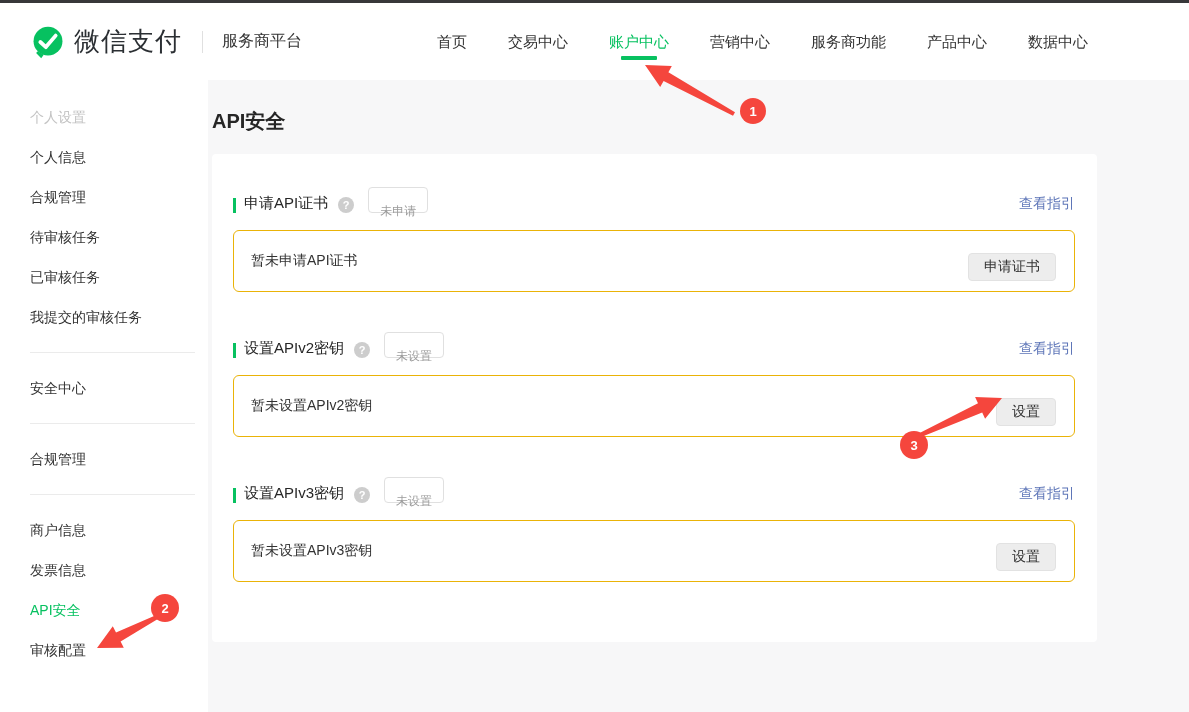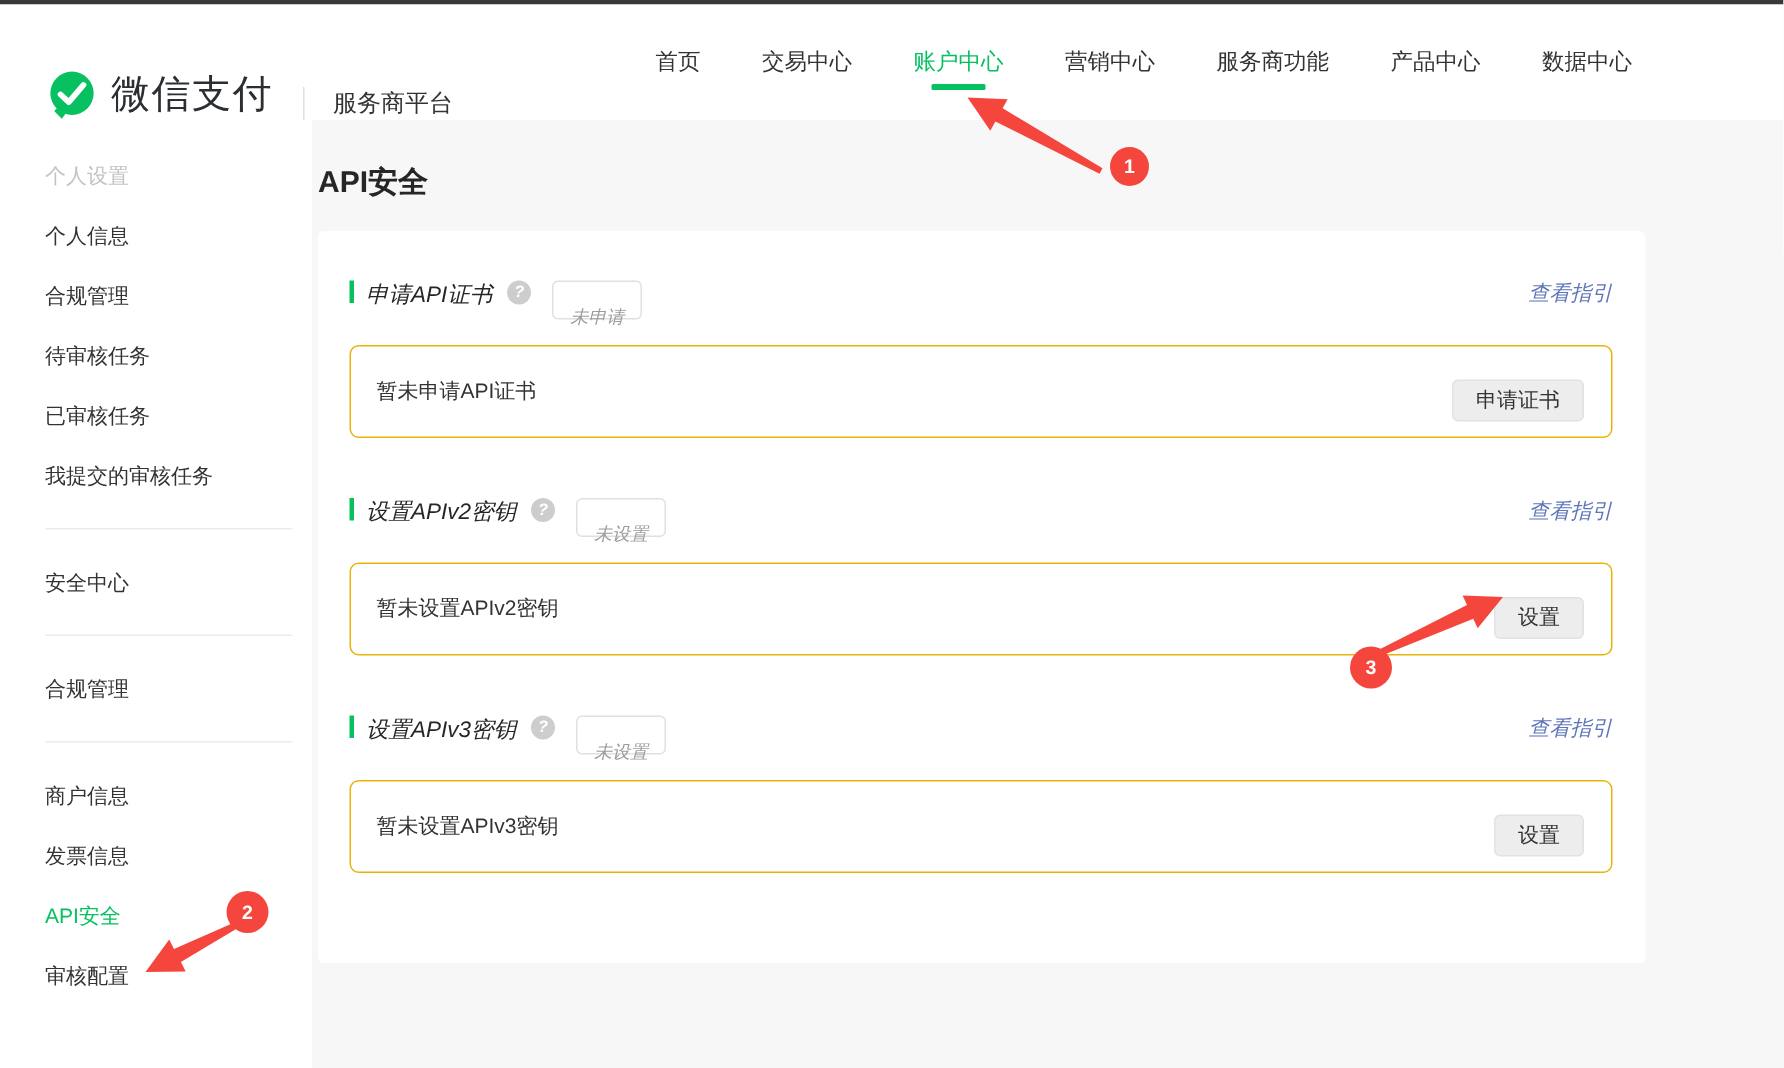--- a/index.html
+++ b/index.html
@@ -5,21 +5,21 @@
   * { margin:0; padding:0; box-sizing:border-box; }
   html,body { width:1189px; height:712px; }
   body {
     font-family:"Liberation Sans","DejaVu Sans",sans-serif;
     background:#f7f7f8; color:#333; overflow:hidden; position:relative;
   }
   .top-strip { height:3px; background:#38383a; width:100%; }
 
   
   .header { position:relative; height:77px; background:#fff; }
-  .brand-wrap { position:absolute; left:31px; top:0; height:77px; display:flex; align-items:flex-end; }
+  .brand-wrap { position:absolute; left:31px; top:0; height:77px; display:flex; align-items:center; }
   .logo-svg { width:34px; height:34px; display:block; }
   .brand-text { margin-left:9px; font-size:26px; font-weight:500; color:#2b2f33; letter-spacing:1px; }
   .brand-divider { width:1px; height:22px; background:#e0e0e0; margin:0 19px 0 20px; }
   .platform-text { font-size:16px; color:#333; }
   .main-nav { position:absolute; left:437px; top:0; height:77px; display:flex; gap:41px; align-items:center; font-size:15px; }
   .nav-item { position:relative; color:#333; cursor:pointer; height:77px; line-height:77px; white-space:nowrap; }
   .nav-item.active { color:#07c160; }
   .nav-item.active::after {
     content:""; position:absolute; left:50%; transform:translateX(-50%);
     bottom:20px; width:36px; height:4px; background:#07c160; border-radius:1px;
@@ -32,21 +32,21 @@
   .side-header { color:#c3c3c3; cursor:default; }
   .side-item.active { color:#07c160; }
   .side-divider { border:0; border-top:1px solid #ebebeb; margin:15px 0 15px 30px; width:165px; }
 
   .main { flex:1; padding:28px 0 0 4px; }
   .page-title { font-size:20px; color:#262626; }
   .card { margin-top:19px; width:885px; background:#fff; border-radius:4px; padding:33px 22px 60px 21px; }
 
   .section { margin-bottom:40px; }
   .section:last-child { margin-bottom:0; }
-  .section-head { display:flex; align-items:flex-start; height:26px;font-style:italic; }
+  .section-head { display:flex; align-items:flex-end; height:26px; }
   .green-bar { width:3px; height:15px; background:#07c160; margin-right:8px; flex:none; }
   .section-title { font-size:15px; font-weight:500; color:#262626; }
   .help-icon { margin-left:10px; width:16px; height:16px; border-radius:50%; background:#cdcdcd; color:#fff;
     font-size:11px; font-weight:bold; line-height:16px; text-align:center; cursor:pointer; flex:none; }
   .status-badge { margin-left:14px; height:24px; line-height:22px; border:1px solid #e0e0e0; border-radius:4px;
     padding:12px 11px; font-size:12px; color:#9c9c9c; background:#fff; }
   .guide-link { margin-left:auto; font-size:14px; color:#5e76b8; cursor:pointer; text-decoration:none; }
   .empty-box { margin-top:17px; height:62px; border:1px solid #eab308; border-radius:6px;
     display:flex; align-items:center; padding:0 18px 0 17px; background:#fff; }
   .empty-text { font-size:14px; color:#333; }

